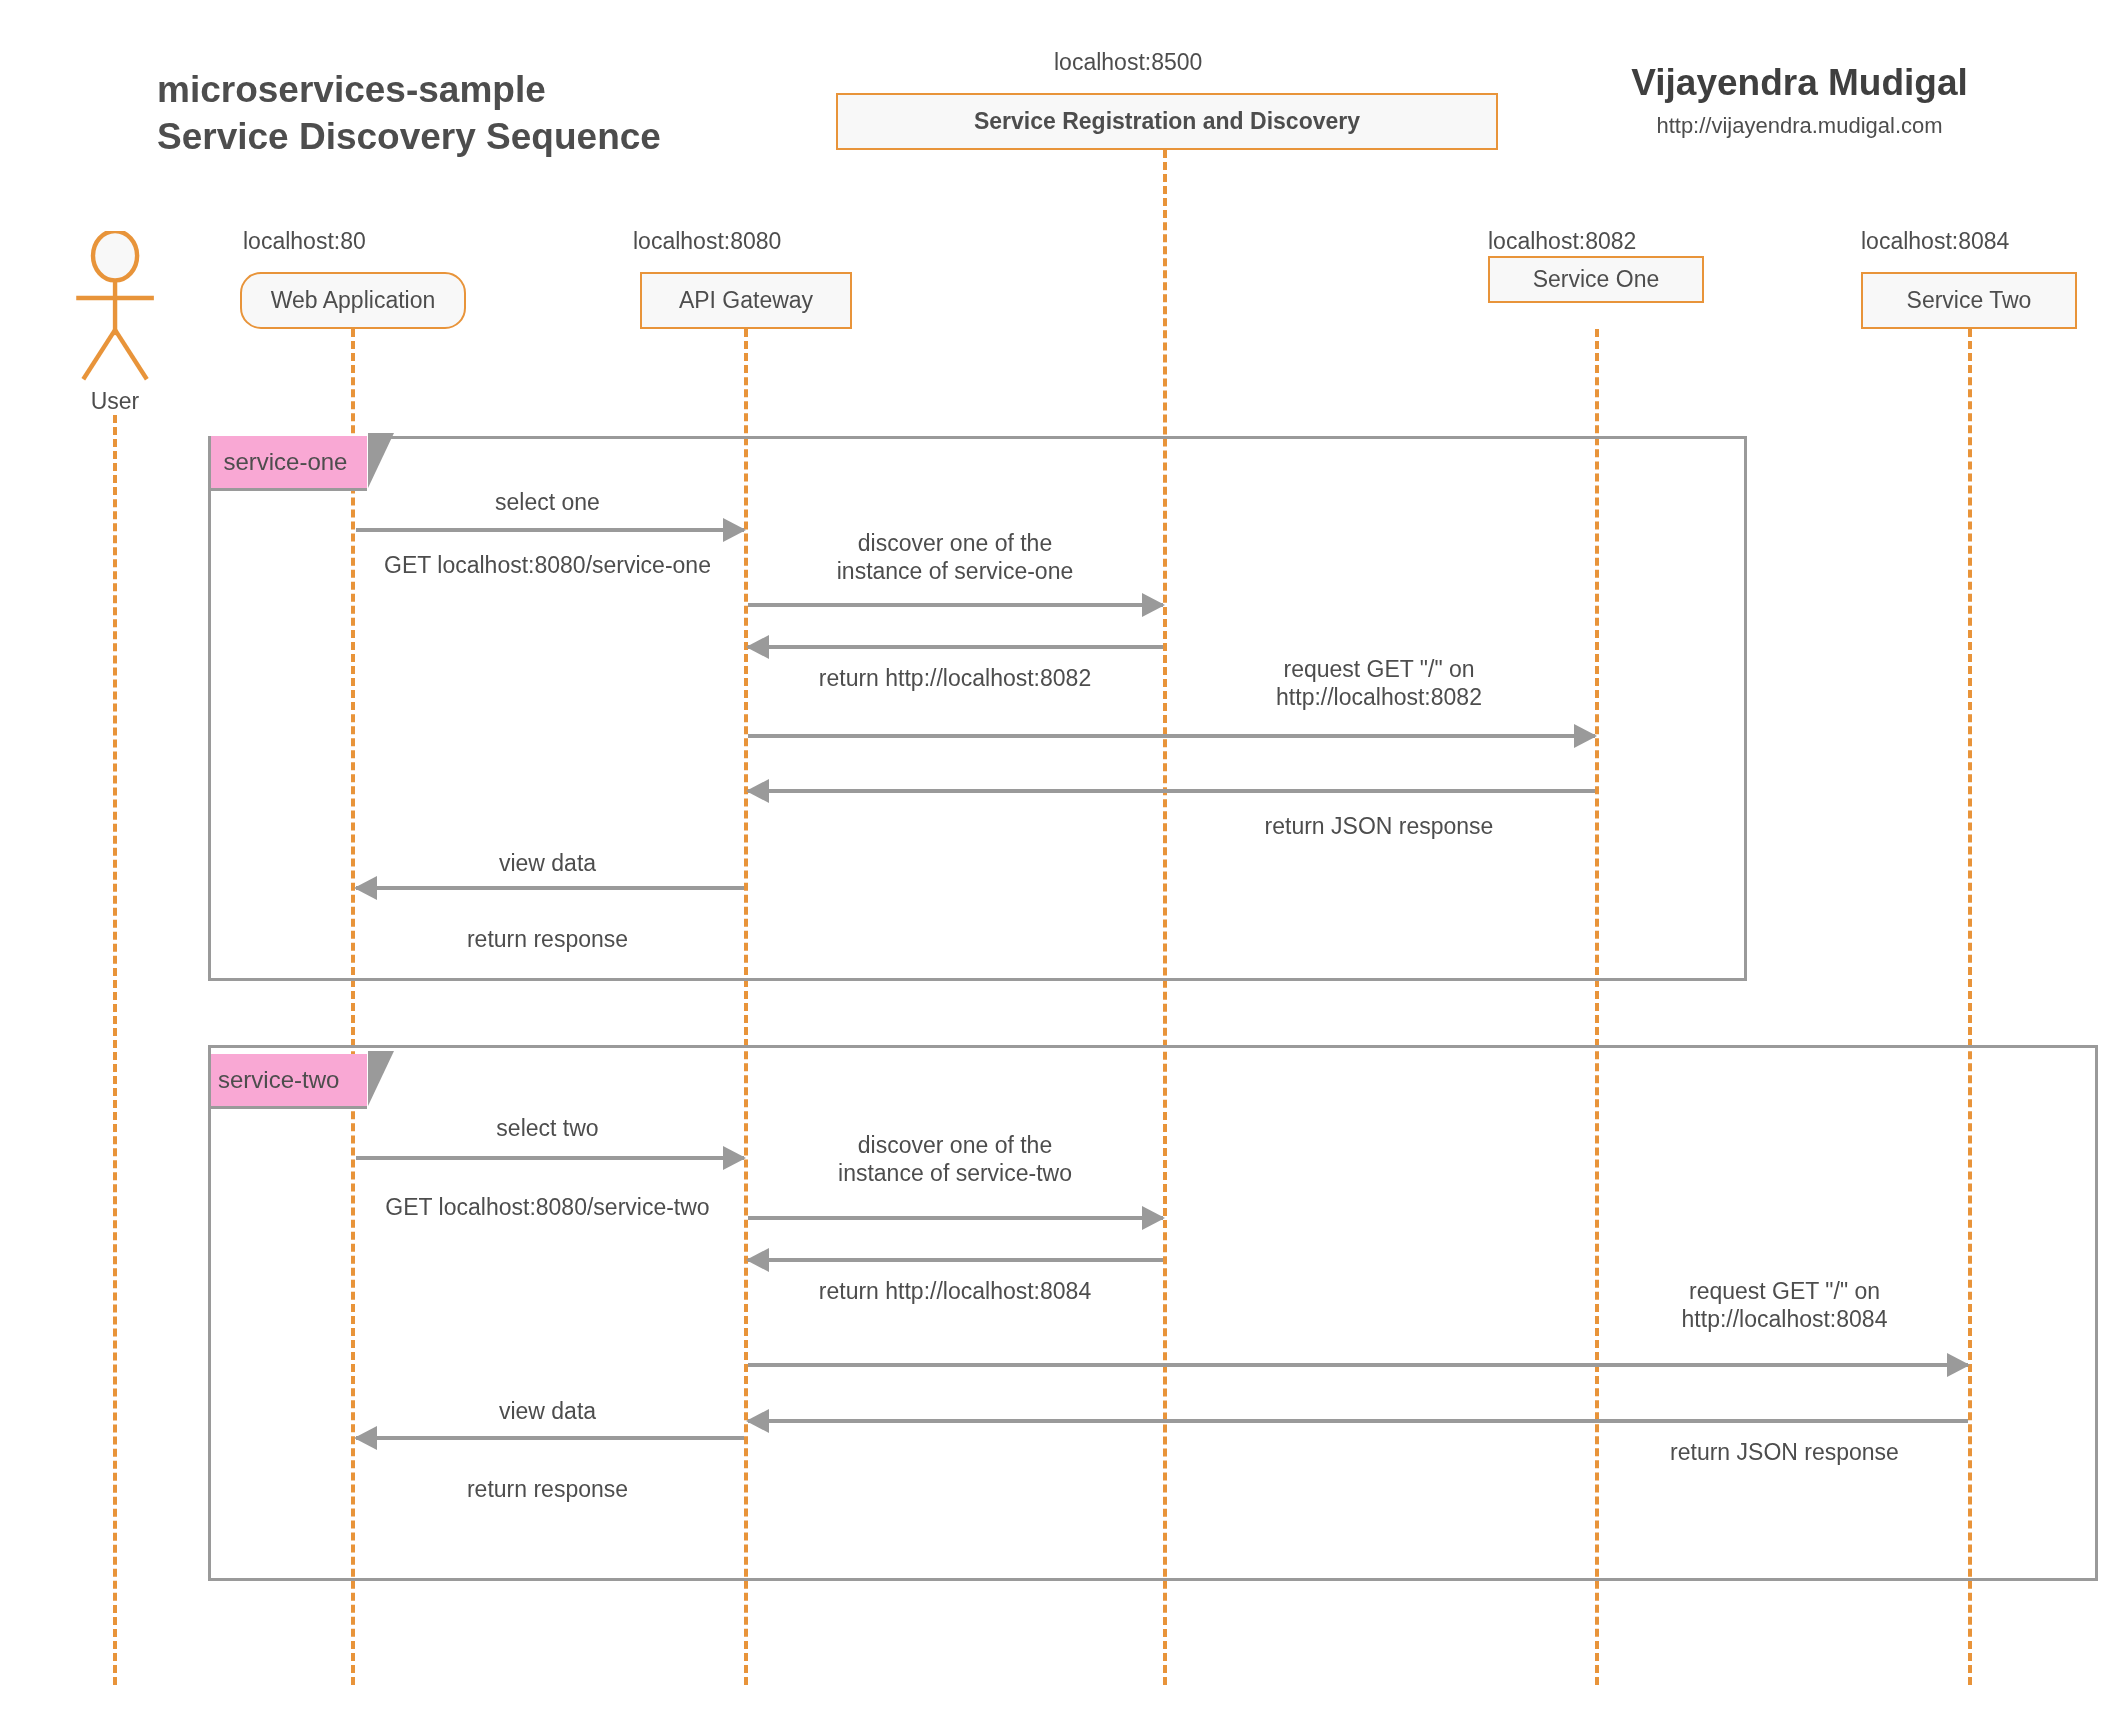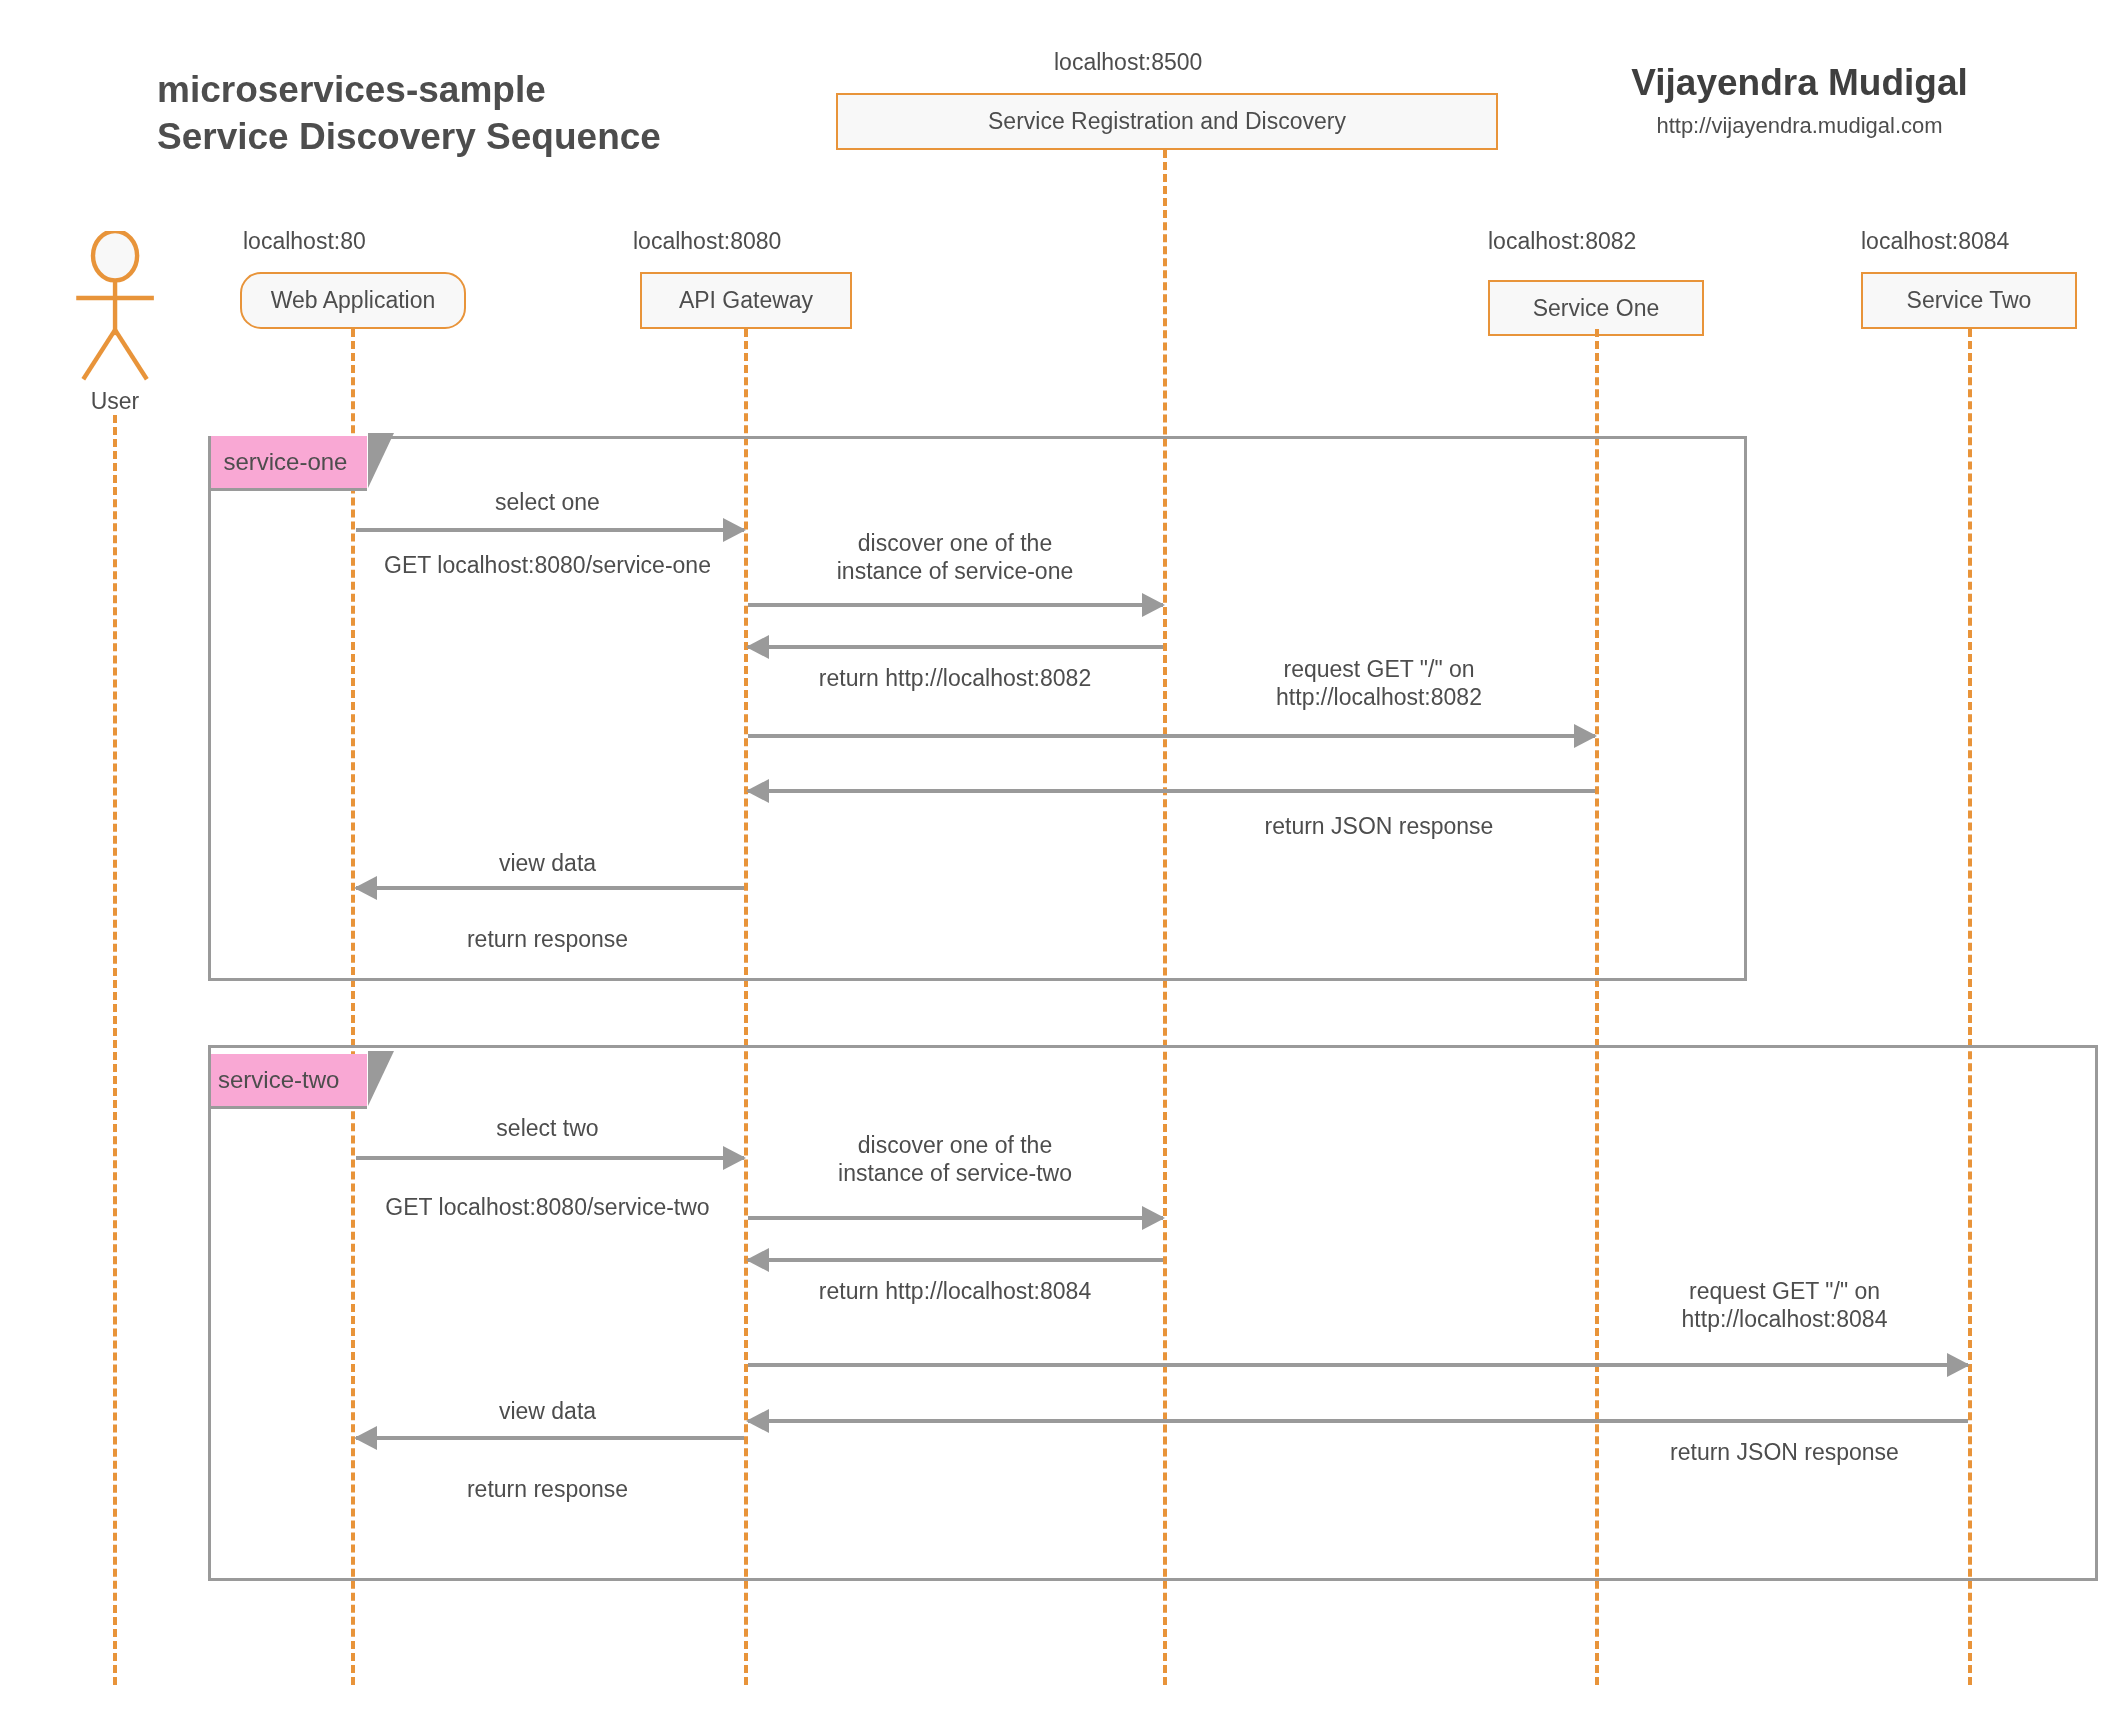--- a/index.html
+++ b/index.html
@@ -122,27 +122,27 @@
   </div>
   <div class="abs lifeline" style="left:351px;top:329px;height:1356px;"></div>
 
   <div class="abs port-label" style="left:633px;top:228px;width:221px;">localhost:8080</div>
   <div class="abs pbox" style="left:640px;top:272px;width:212px;height:57px;">
     <span>API Gateway</span>
   </div>
   <div class="abs lifeline" style="left:744px;top:329px;height:1356px;"></div>
 
   <div class="abs port-label" style="left:1054px;top:49px;width:221px;">localhost:8500</div>
-  <div class="abs pbox" style="left:836px;top:93px;width:662px;height:57px;">
+  <div class="abs pbox" style="left:836px;top:93px;width:662px;height:57px;font-weight:bold;">
     <span>Service Registration and Discovery</span>
   </div>
   <div class="abs lifeline" style="left:1163px;top:150px;height:1535px;"></div>
 
   <div class="abs port-label" style="left:1488px;top:228px;width:221px;">localhost:8082</div>
-  <div class="abs pbox" style="left:1488px;top:280px;width:216px;height:56px;">
+  <div class="abs pbox" style="left:1488px;top:256px;width:216px;height:47px;">
     <span>Service One</span>
   </div>
   <div class="abs lifeline" style="left:1595px;top:329px;height:1356px;"></div>
 
   <div class="abs port-label" style="left:1861px;top:228px;width:221px;">localhost:8084</div>
   <div class="abs pbox" style="left:1861px;top:272px;width:216px;height:57px;">
     <span>Service Two</span>
   </div>
   <div class="abs lifeline" style="left:1968px;top:329px;height:1356px;"></div>
 

